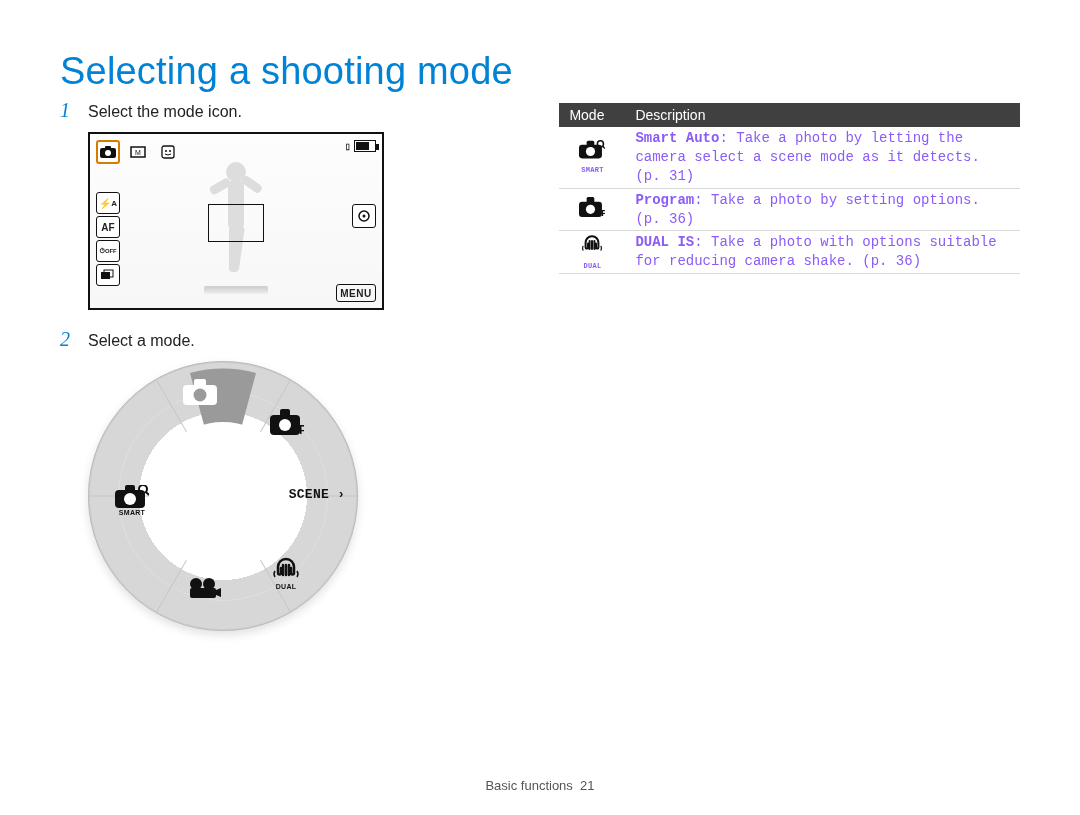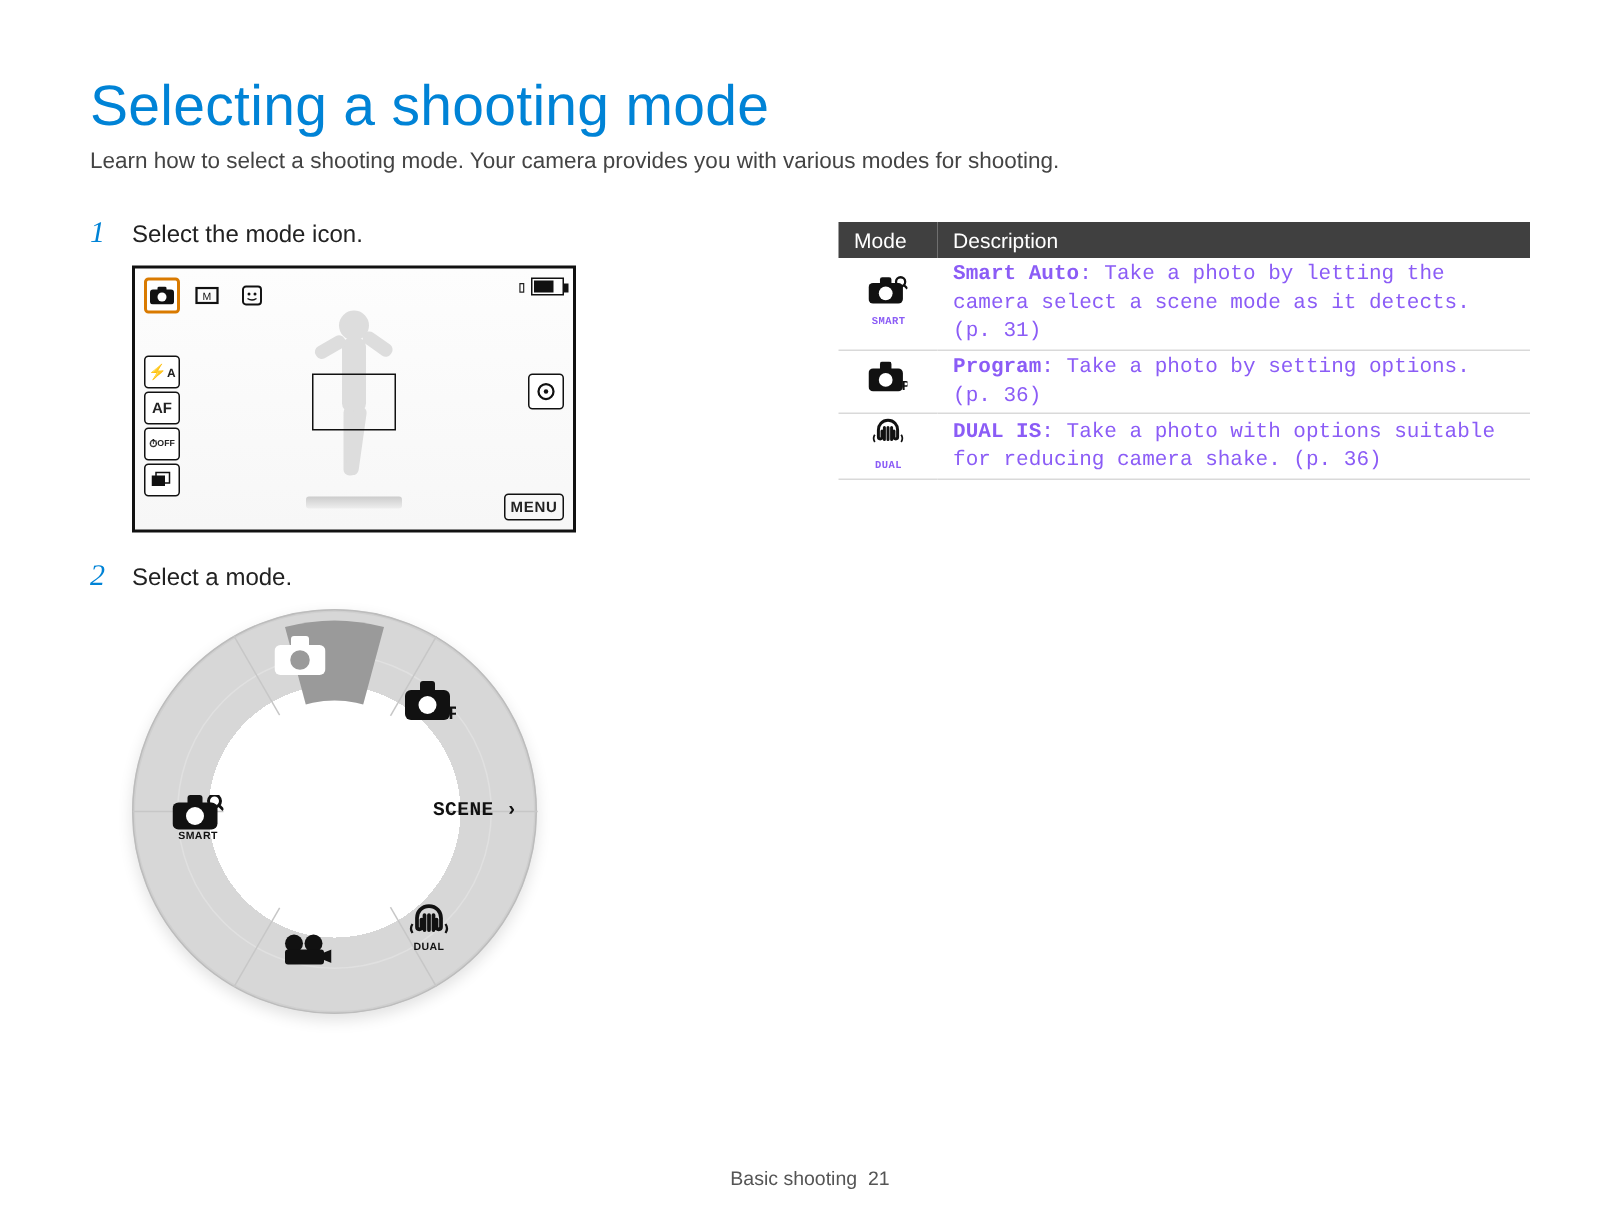--- a/index.html
+++ b/index.html
@@ -225,21 +225,20 @@
     color: #555;
   }
   .cam-svg { display:inline-block; }
 </style>
 </head>
 <body>
 
 <div class="page">
 
   <h1 class="title">Selecting a shooting mode</h1>
-  <p class="subtitle">Learn how to select a shooting mode. Your camera provides you with various modes for shooting.</p>
 
   <div class="columns">
 
     <div class="left-col">
 
       <div class="step">
         <span class="step-num">1</span>
         <span class="step-text">Select the mode icon.</span>
       </div>
 
@@ -425,16 +424,16 @@
               <div class="sub-label">DUAL</div>
             </td>
             <td><span class="desc-strong">DUAL IS</span><span>: Take a photo with options suitable for reducing camera shake. (p. 36)</span></td>
           </tr>
         </tbody>
       </table>
     </div>
   </div>
 
   <div class="footer">
-    <span>Basic shooting</span>&nbsp;&nbsp;<span>21</span>
+    <span>Basic functions</span>&nbsp;&nbsp;<span>21</span>
   </div>
 
 </div>
 
 </body></html>

